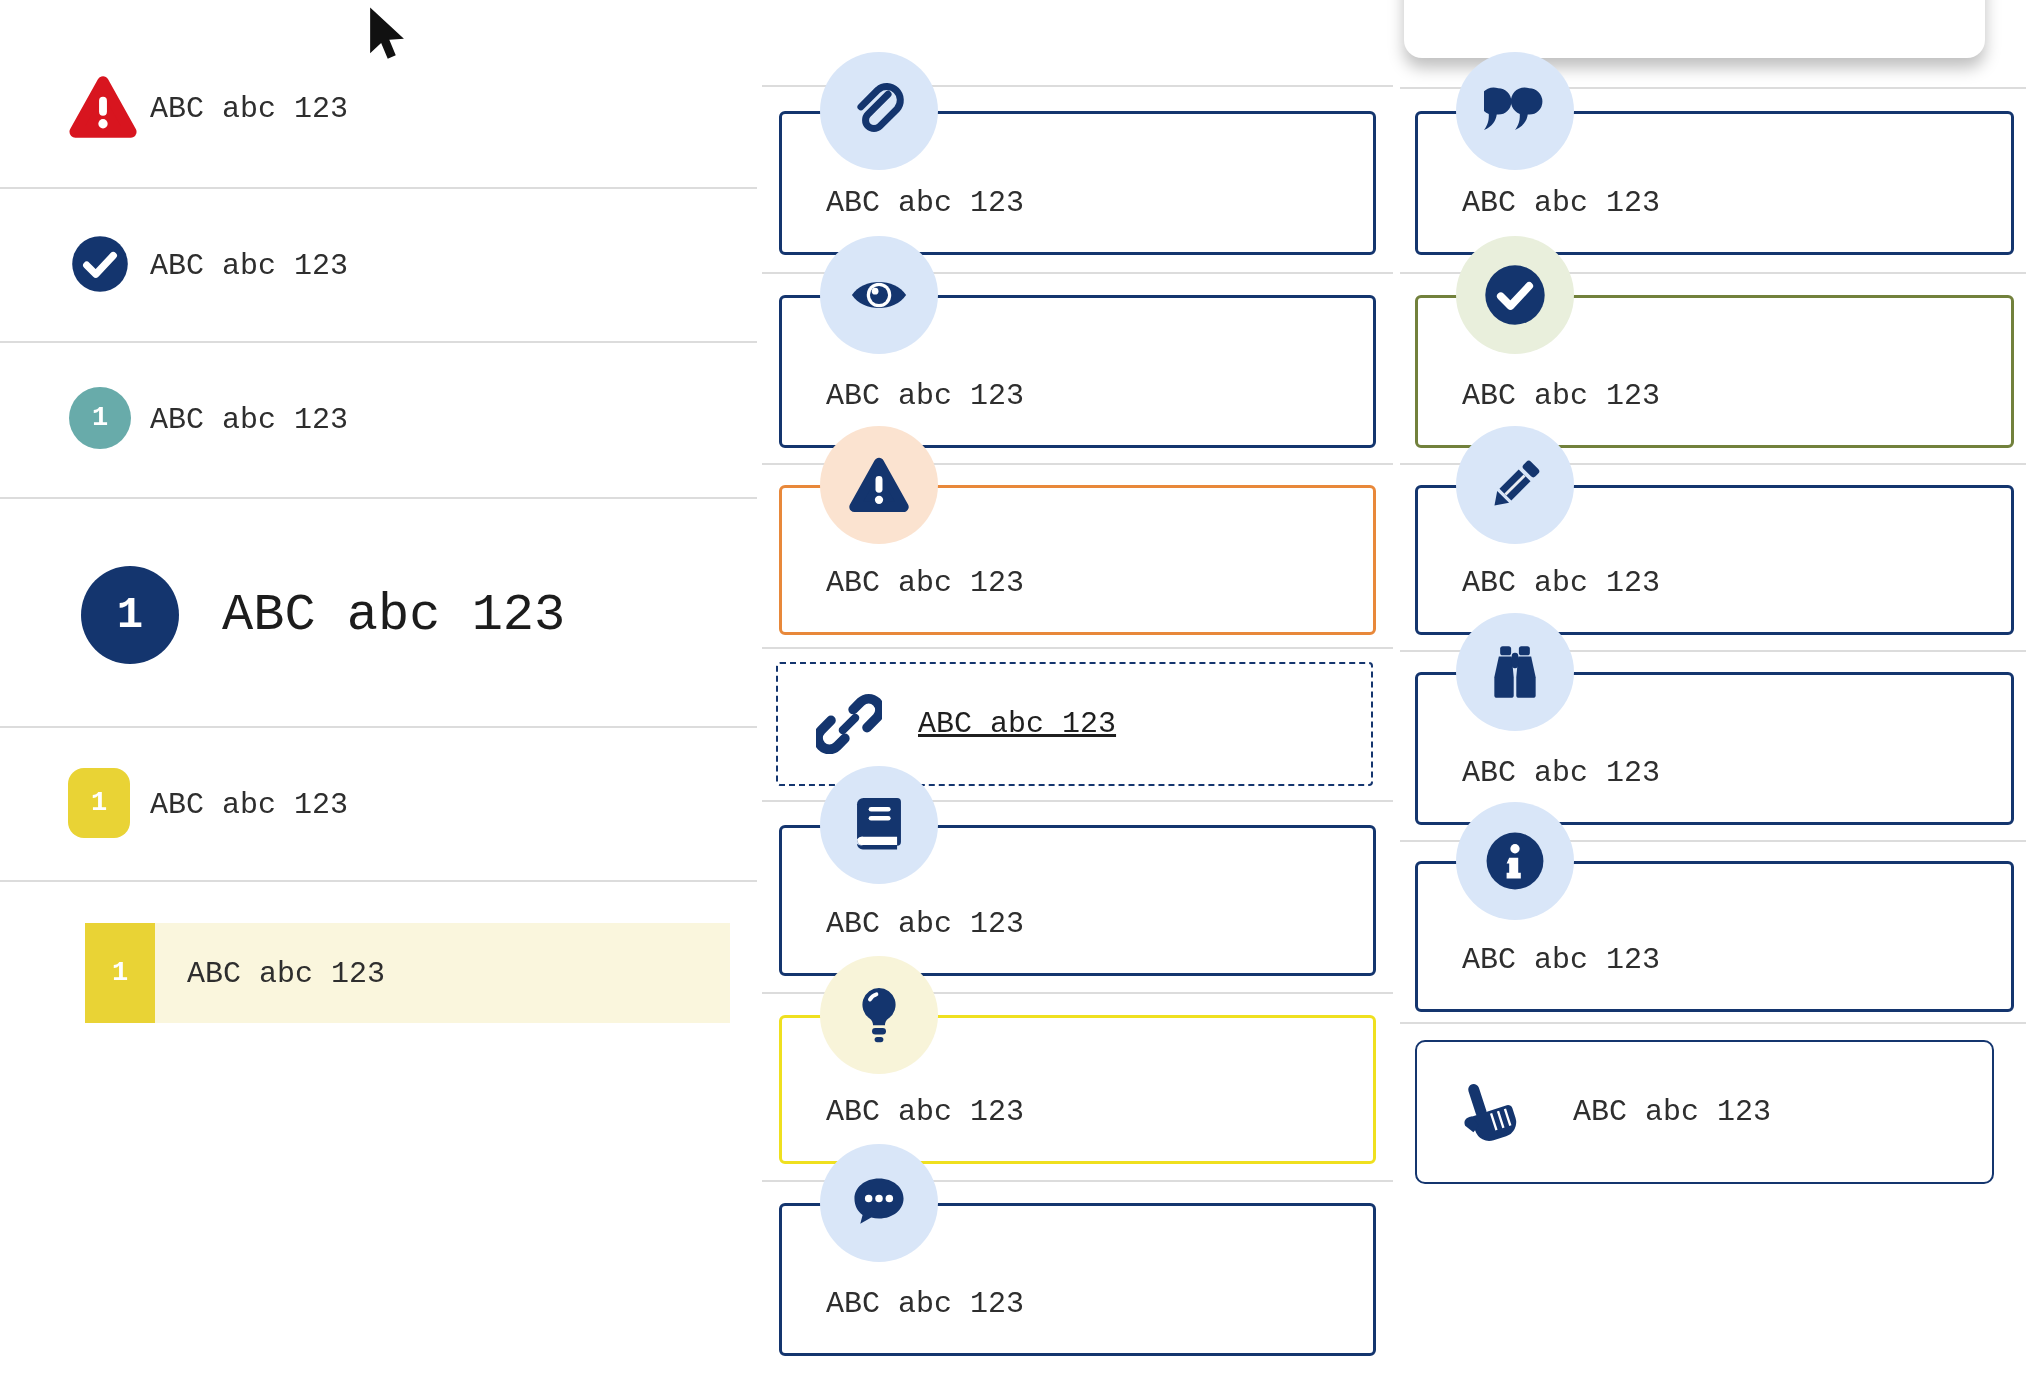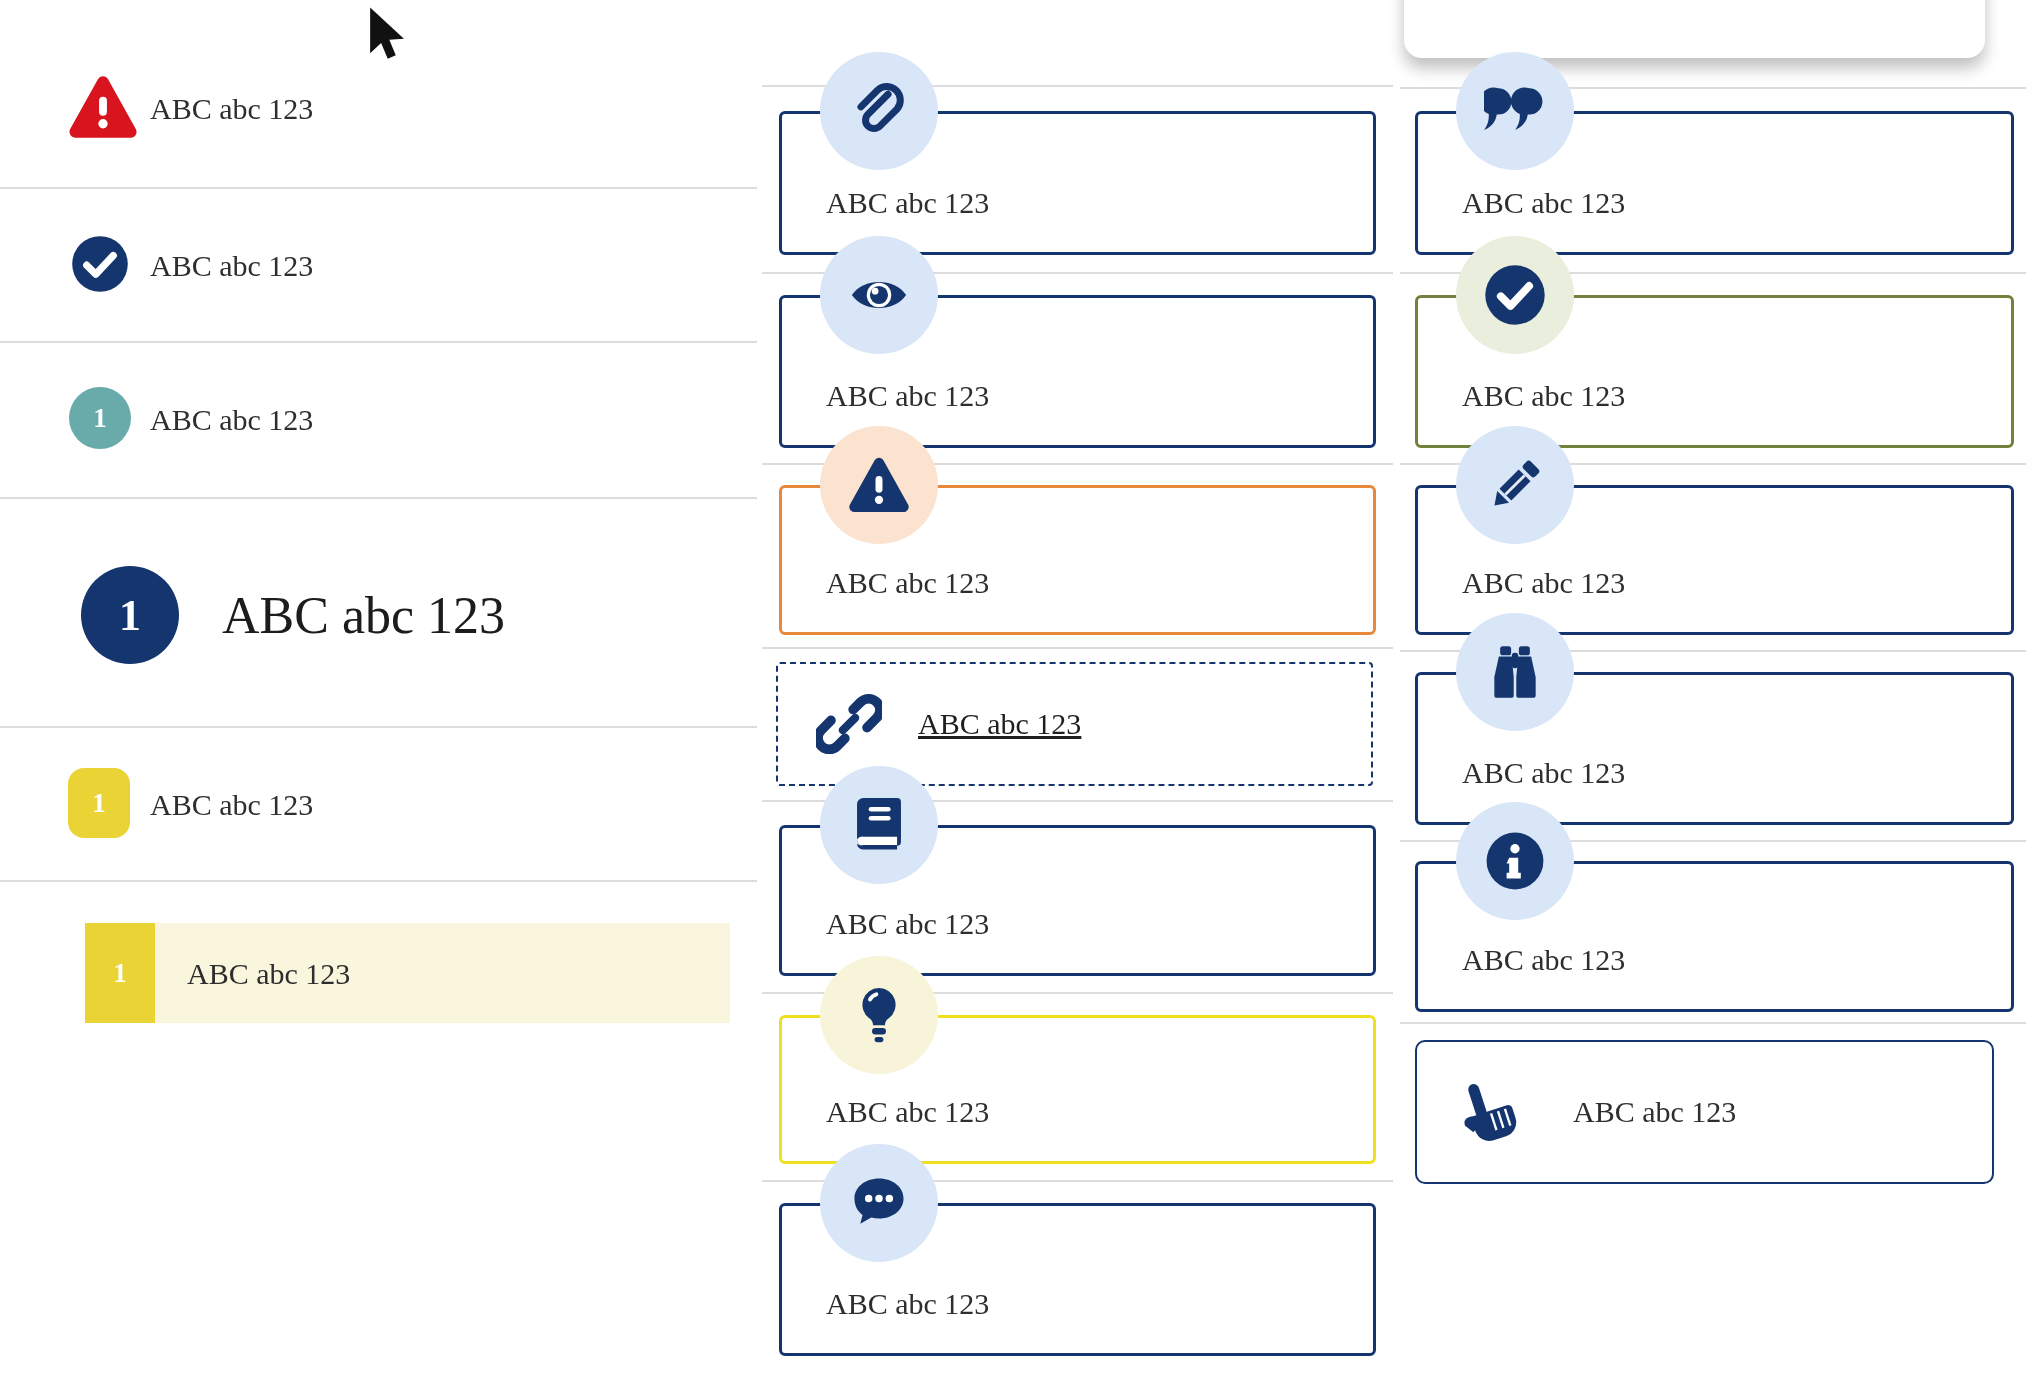--- a/index.html
+++ b/index.html
@@ -1,17 +1,17 @@
 <!DOCTYPE html>
 <html><head>
 <meta charset="utf-8">
 <style>
   html,body{margin:0;padding:0;background:#ffffff;}
   #screen{position:relative;width:2026px;height:1392px;background:#ffffff;overflow:hidden;
-          font-family:Liberation Serif, serif;color:#2e2e2e;}
+          font-family:Liberation Mono, monospace;color:#2e2e2e;}
 
   
   .hairline{position:absolute;height:2px;background:#dcdcdc;}
 
   
   .l-item-label{position:absolute;font-size:30px;color:#2e2e2e;white-space:nowrap;}
   .num-badge{position:absolute;display:flex;align-items:center;justify-content:center;
              color:#ffffff;font-weight:bold;}
   .teal-circle{width:62px;height:62px;border-radius:50%;background:#68abaa;font-size:27px;}
   .navy-circle-lg{width:98px;height:98px;border-radius:50%;background:#14356e;font-size:44px;}

